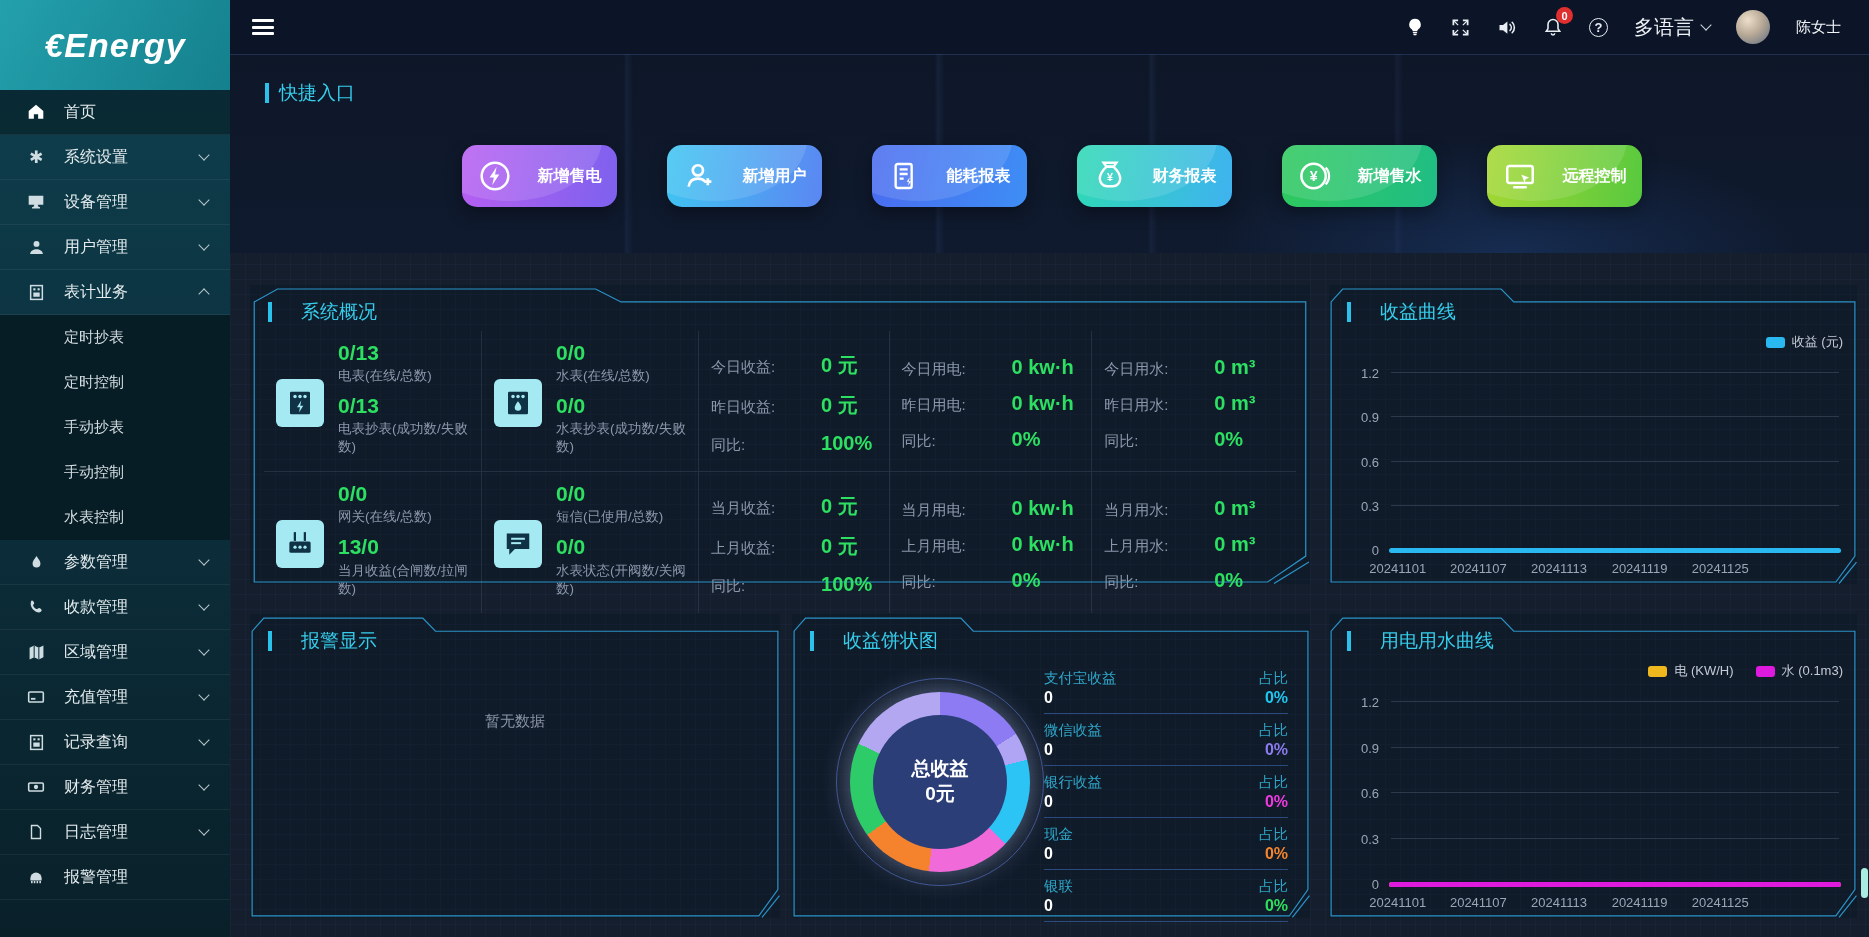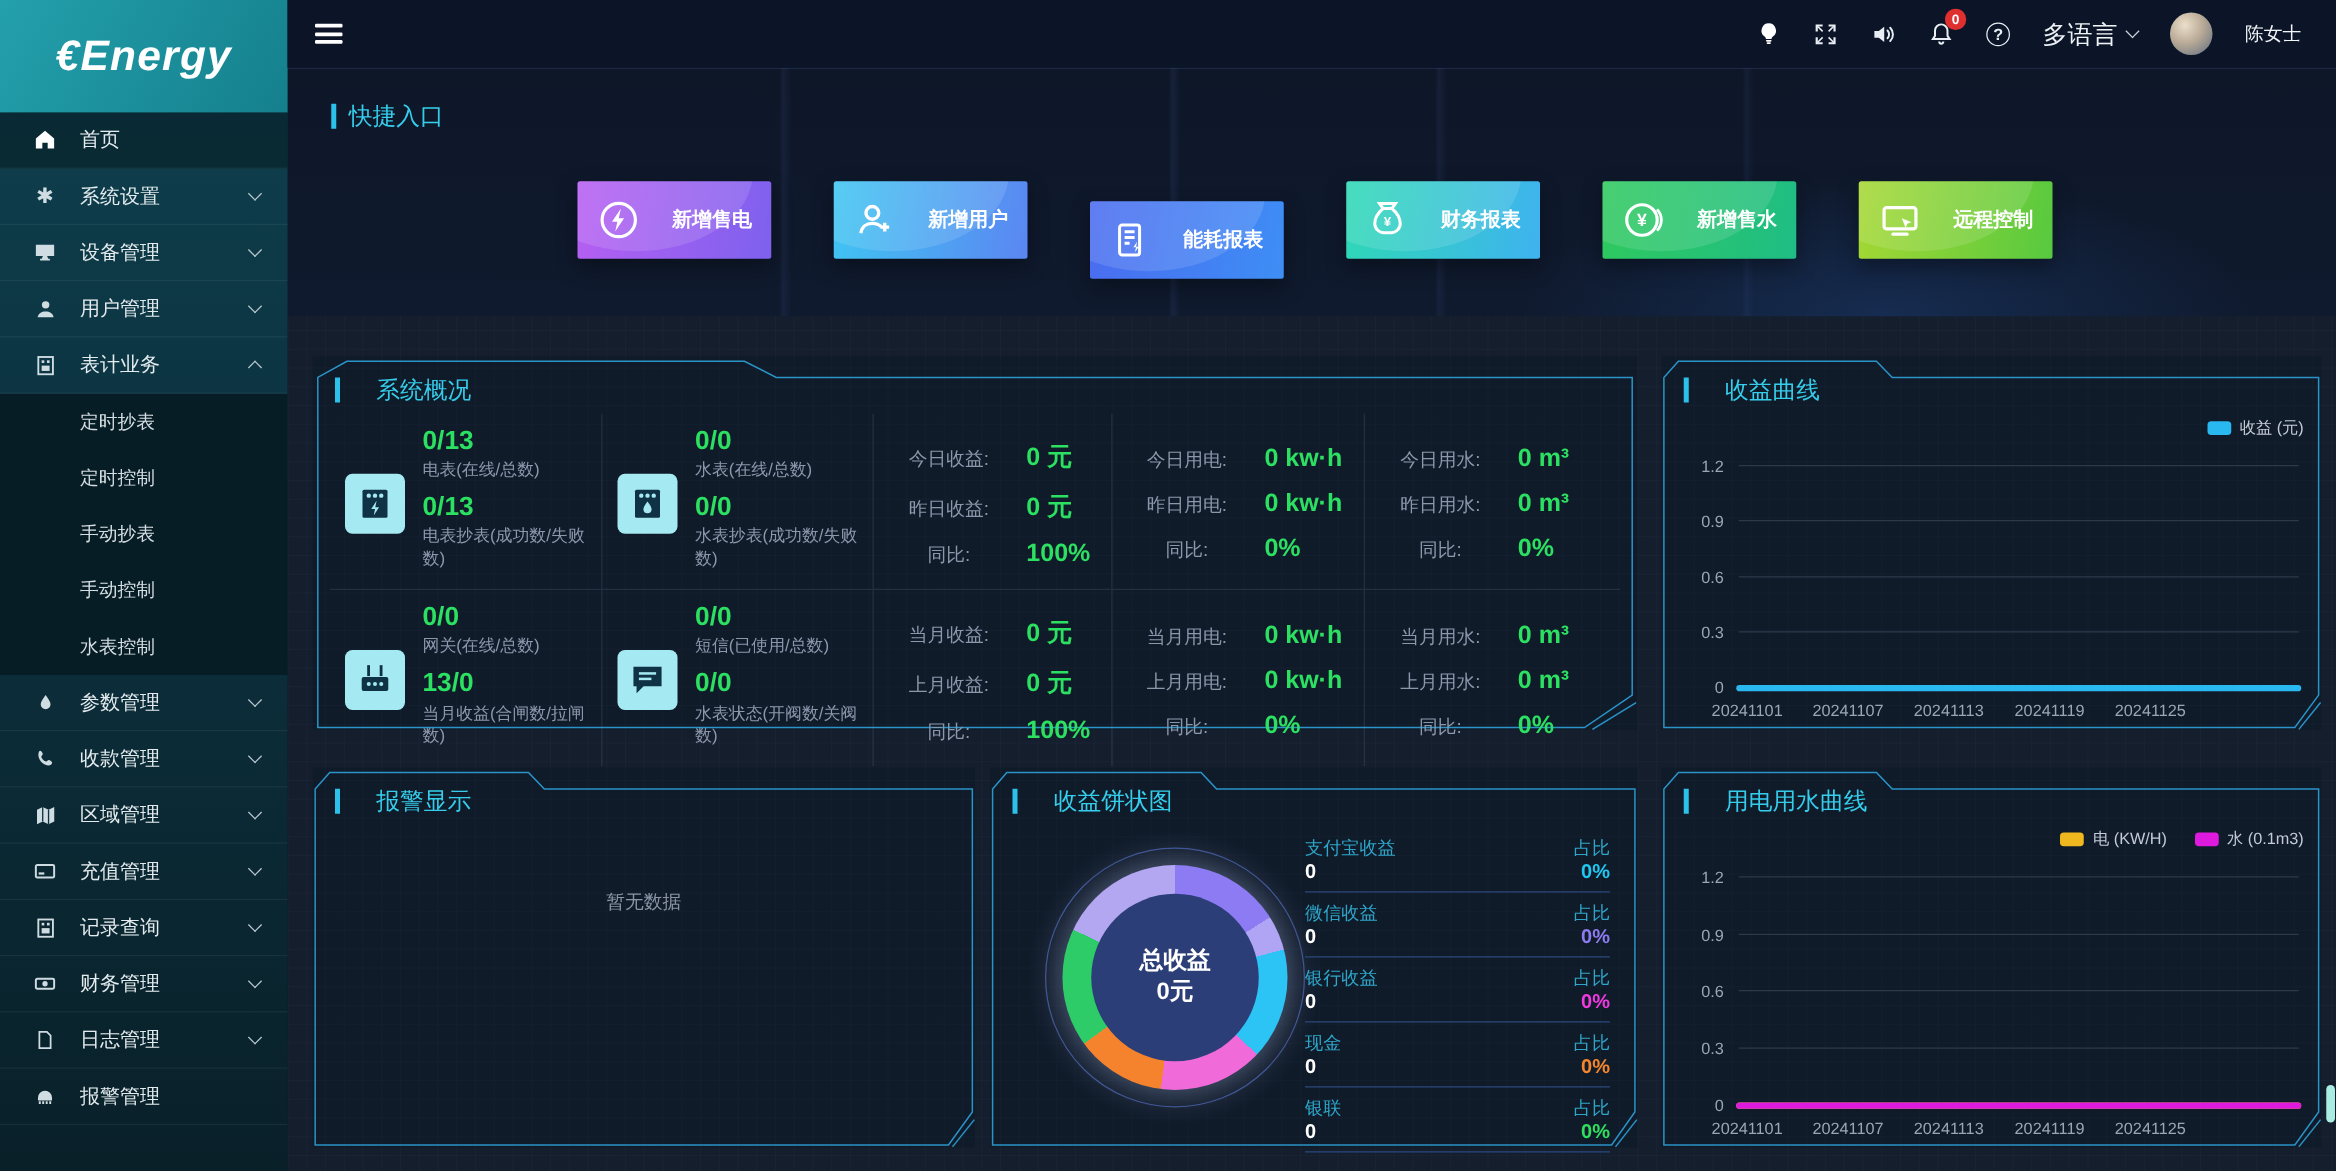--- a/index.html
+++ b/index.html
@@ -60,30 +60,30 @@
       linear-gradient(90deg, transparent 43%, rgba(120,150,255,.08) 43.2%, transparent 43.6%),
       linear-gradient(90deg, transparent 56%, rgba(120,150,255,.07) 56.2%, transparent 56.6%),
       linear-gradient(90deg, transparent 71%, rgba(120,150,255,.06) 71.2%, transparent 71.6%),
       linear-gradient(#0e1728, #0f1a2e);
     box-shadow:0 1px 0 rgba(80,120,200,.25) inset; }
   .sec-title { display:flex; align-items:center; gap:10px; color:#35cdeb; font-size:19px; }
   .sec-title i { width:4px; height:20px; background:#2cc1ea; display:block; }
   .hero .sec-title { position:absolute; left:35px; top:26px; }
 
   .qbtns { position:absolute; left:232px; top:91px; display:flex; gap:50px; }
-  .qbtn { width:155px; height:62px; border-radius:2px; display:flex; align-items:center;
+  .qbtn { width:155px; height:62px; border-radius:15px; display:flex; align-items:center;
     justify-content:center; gap:26px; color:#fff; font-size:16px; font-weight:bold;
     cursor:pointer; box-shadow:0 6px 16px rgba(0,0,0,.35); position:relative; overflow:hidden; }
   .qbtn::after { content:""; position:absolute; left:-30%; top:-110%; width:120%; height:200%;
     background:rgba(255,255,255,.12); border-radius:50%; }
   .qbtn svg { position:relative; z-index:1; }
   .qbtn span { position:relative; z-index:1; }
   .qb1 { background:linear-gradient(100deg,#b75ff2,#7d61ee); }
   .qb2 { background:linear-gradient(100deg,#3fc6f2,#5b86f2); }
-  .qb3 { background:linear-gradient(100deg,#4a6cf0,#3e8ef5);margin-top:16px; }
+  .qb3 { background:linear-gradient(100deg,#4a6cf0,#3e8ef5); }
   .qb4 { background:linear-gradient(100deg,#2ed9b5,#3fb2f0); }
   .qb5 { background:linear-gradient(100deg,#2fc95e,#1fbd85); }
   .qb6 { background:linear-gradient(100deg,#a6d833,#57c93f); }
 
   
   .panel { position:absolute; background:rgba(10,22,38,.35); }
   .panel .frame { position:absolute; inset:0; width:100%; height:100%; pointer-events:none; }
   .panel .frame path { fill:none; stroke:#2a94c8; stroke-width:1.2; vector-effect:non-scaling-stroke; }
   .panel .sec-title { position:absolute; left:18px; top:14px;gap:29px; }
 
@@ -99,21 +99,21 @@
   .cell { padding:10px 8px 6px 12px; }
   .bl { border-left:1px solid rgba(130,160,195,.16); }
   .bt { border-top:1px solid rgba(130,160,195,.16); }
   .icell { display:flex; align-items:center; gap:14px; }
   .ovicon { min-width:48px; width:48px; height:48px; background:#a5e9f2; border-radius:6px;
     display:flex; align-items:center; justify-content:center; }
   .ov-val { color:#2ce061; font-size:21px; font-weight:bold; line-height:1.15; }
   .ov-lab { color:#8b98ac; font-size:13.5px; margin:2px 0 9px; }
   .stat-cell { display:flex; flex-direction:column; justify-content:center; gap:13px; }
   .srow { display:flex; align-items:baseline; }
-  .slabel { width:96px; text-align:center; color:#8b98ac; font-size:15px; }
+  .slabel { width:96px; text-align:left; color:#8b98ac; font-size:15px; }
   .sval { color:#2ce061; font-size:20px; font-weight:bold; margin-left:14px; }
 
   
   .chart { position:absolute; inset:40px 0 0 0; }
   .legend { position:absolute; top:8px; right:14px; display:flex; gap:22px; }
   .lg-item { color:#c3cbd6; font-size:13px; display:flex; align-items:center; gap:7px; }
   .lg-item i { width:19px; height:11px; border-radius:3px; display:inline-block; }
   .plot { position:absolute; left:62px; right:18px; top:48px; bottom:34px; }
   .gline { position:absolute; left:0; right:0; height:1px; background:rgba(150,165,190,.22); }
   .ylab { position:absolute; left:-12px; transform:translate(-100%,50%); color:#9aa5b5; font-size:13px; }

